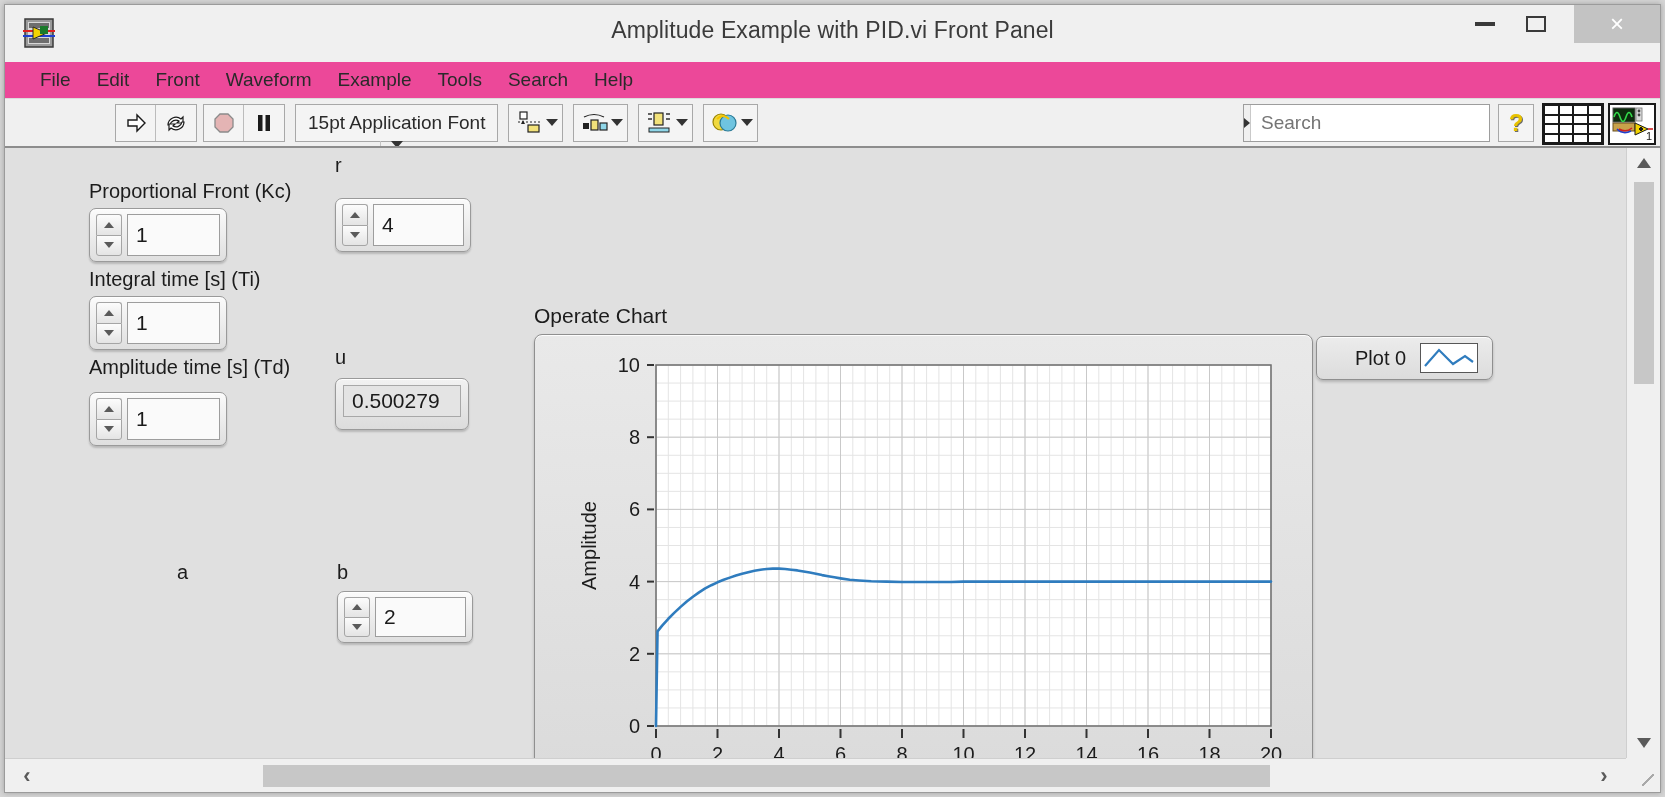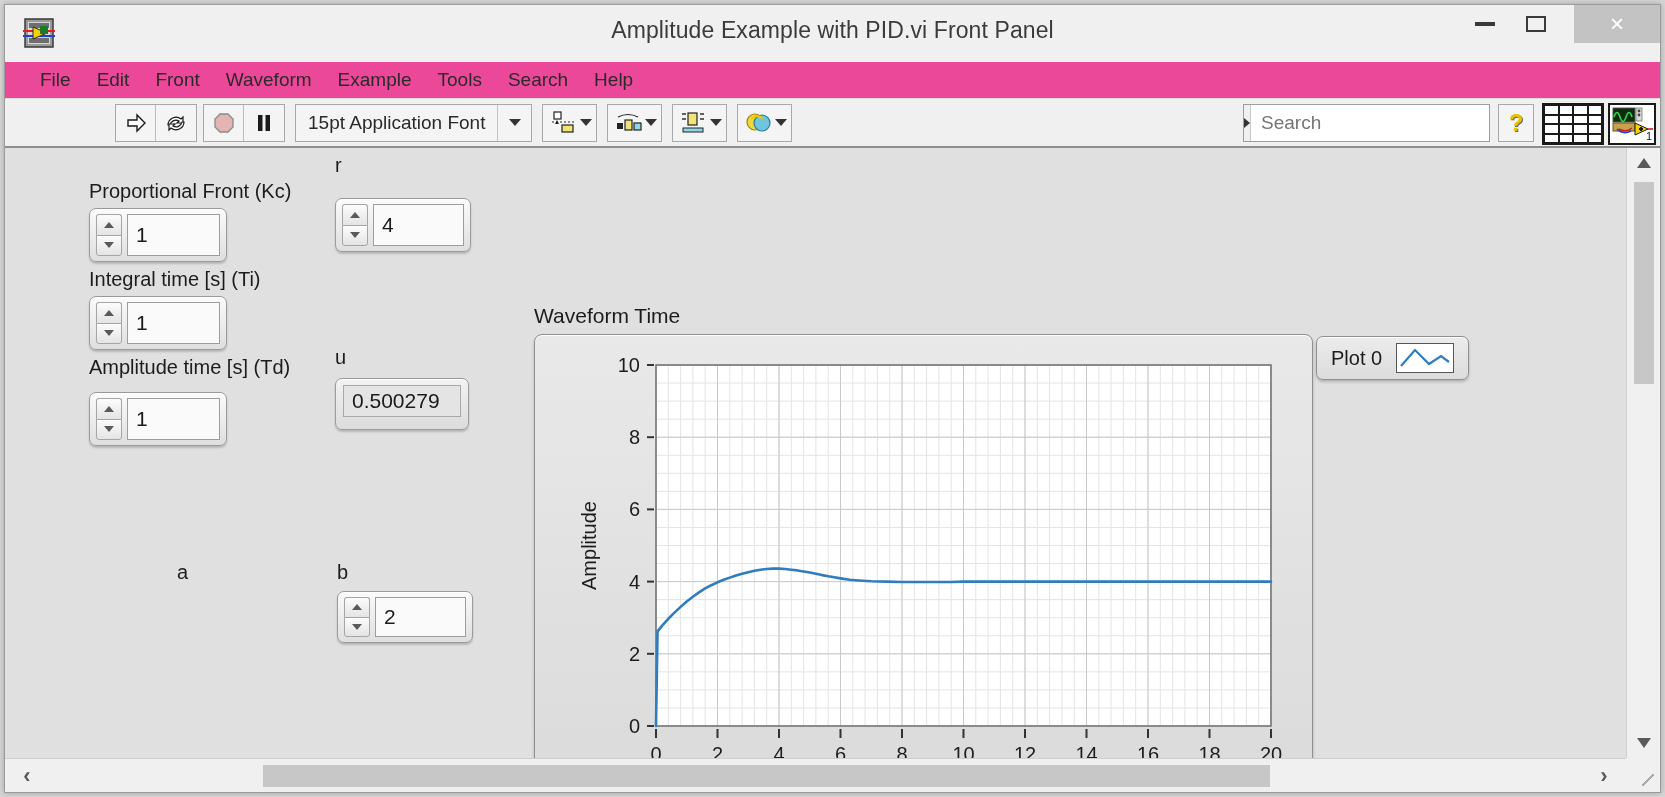--- a/index.html
+++ b/index.html
@@ -91,20 +91,21 @@
   .tb-btn:last-child { border-right: none; }
 
   #tb-left-pad { width: 104px; }
 
   
   #font-combo {
     display: flex; align-items: center;
     height: 38px; margin-left: 10px;
     border: 1px solid #a8a8a8;
     background: #f4f4f4;
+    flex-direction: column;
   }
   #font-name {
     padding: 0 12px; font-size: 19px; color: #2a2a2a;
     line-height: 36px; white-space: nowrap;
   }
   #font-arrow {
     width: 34px; height: 36px;
     border-left: 1px solid #c4c4c4;
     display: flex; align-items: center; justify-content: center;
   }
@@ -264,21 +265,21 @@
     position: absolute;
     left: 1311px; top: 188px;
     height: 44px;
     display: flex; align-items: center;
     gap: 14px; padding: 0 14px;
     background: linear-gradient(#ececec, #dcdcdc);
     border: 1px solid #8f8f8f;
     border-radius: 7px;
     box-shadow: 0 2px 3px rgba(0,0,0,.2), inset 0 1px 0 #fdfdfd;
   }
-  #legend-label { font-size: 20px; color: #1c1c1c; }
+  #legend-label { font-size: 20px; color: #1c1c1c; margin-left: 24px; }
   #legend-swatch {
     width: 58px; height: 30px;
     background: #fff; border: 1px solid #575757;
   }
   #plot-svg { position: absolute; left: 0; top: 0; }
 
   
   #vscroll {
     position: absolute; right: 0; top: 0; bottom: 34px;
     width: 34px; background: #f0f0f0; border-left: 1px solid #cfcfcf;
@@ -550,21 +551,21 @@
           <div class="spin-btn">
               <div class="arw-up"></div>
             </div>
           <div class="spin-btn">
               <div class="arw-dn"></div>
             </div>
         </div>
         <input class="num-field" type="text" value="2" style="">
       </div>
 
-      <div id="chart-label">Waveform Time</div>
+      <div id="chart-label">Operate Chart</div>
 
       <div id="chart-box">
         <svg id="plot-svg" width="779" height="468" viewBox="0 0 779 468">
             <rect x="121" y="30" width="615" height="361" fill="#ffffff"></rect>
             <line x1="121" y1="30" x2="121" y2="391" stroke="#e4e4e4" stroke-width="1"></line>
             <line x1="133.3" y1="30" x2="133.3" y2="391" stroke="#e4e4e4" stroke-width="1"></line>
             <line x1="145.6" y1="30" x2="145.6" y2="391" stroke="#e4e4e4" stroke-width="1"></line>
             <line x1="157.9" y1="30" x2="157.9" y2="391" stroke="#e4e4e4" stroke-width="1"></line>
             <line x1="170.2" y1="30" x2="170.2" y2="391" stroke="#e4e4e4" stroke-width="1"></line>
             <line x1="182.5" y1="30" x2="182.5" y2="391" stroke="#e4e4e4" stroke-width="1"></line>

